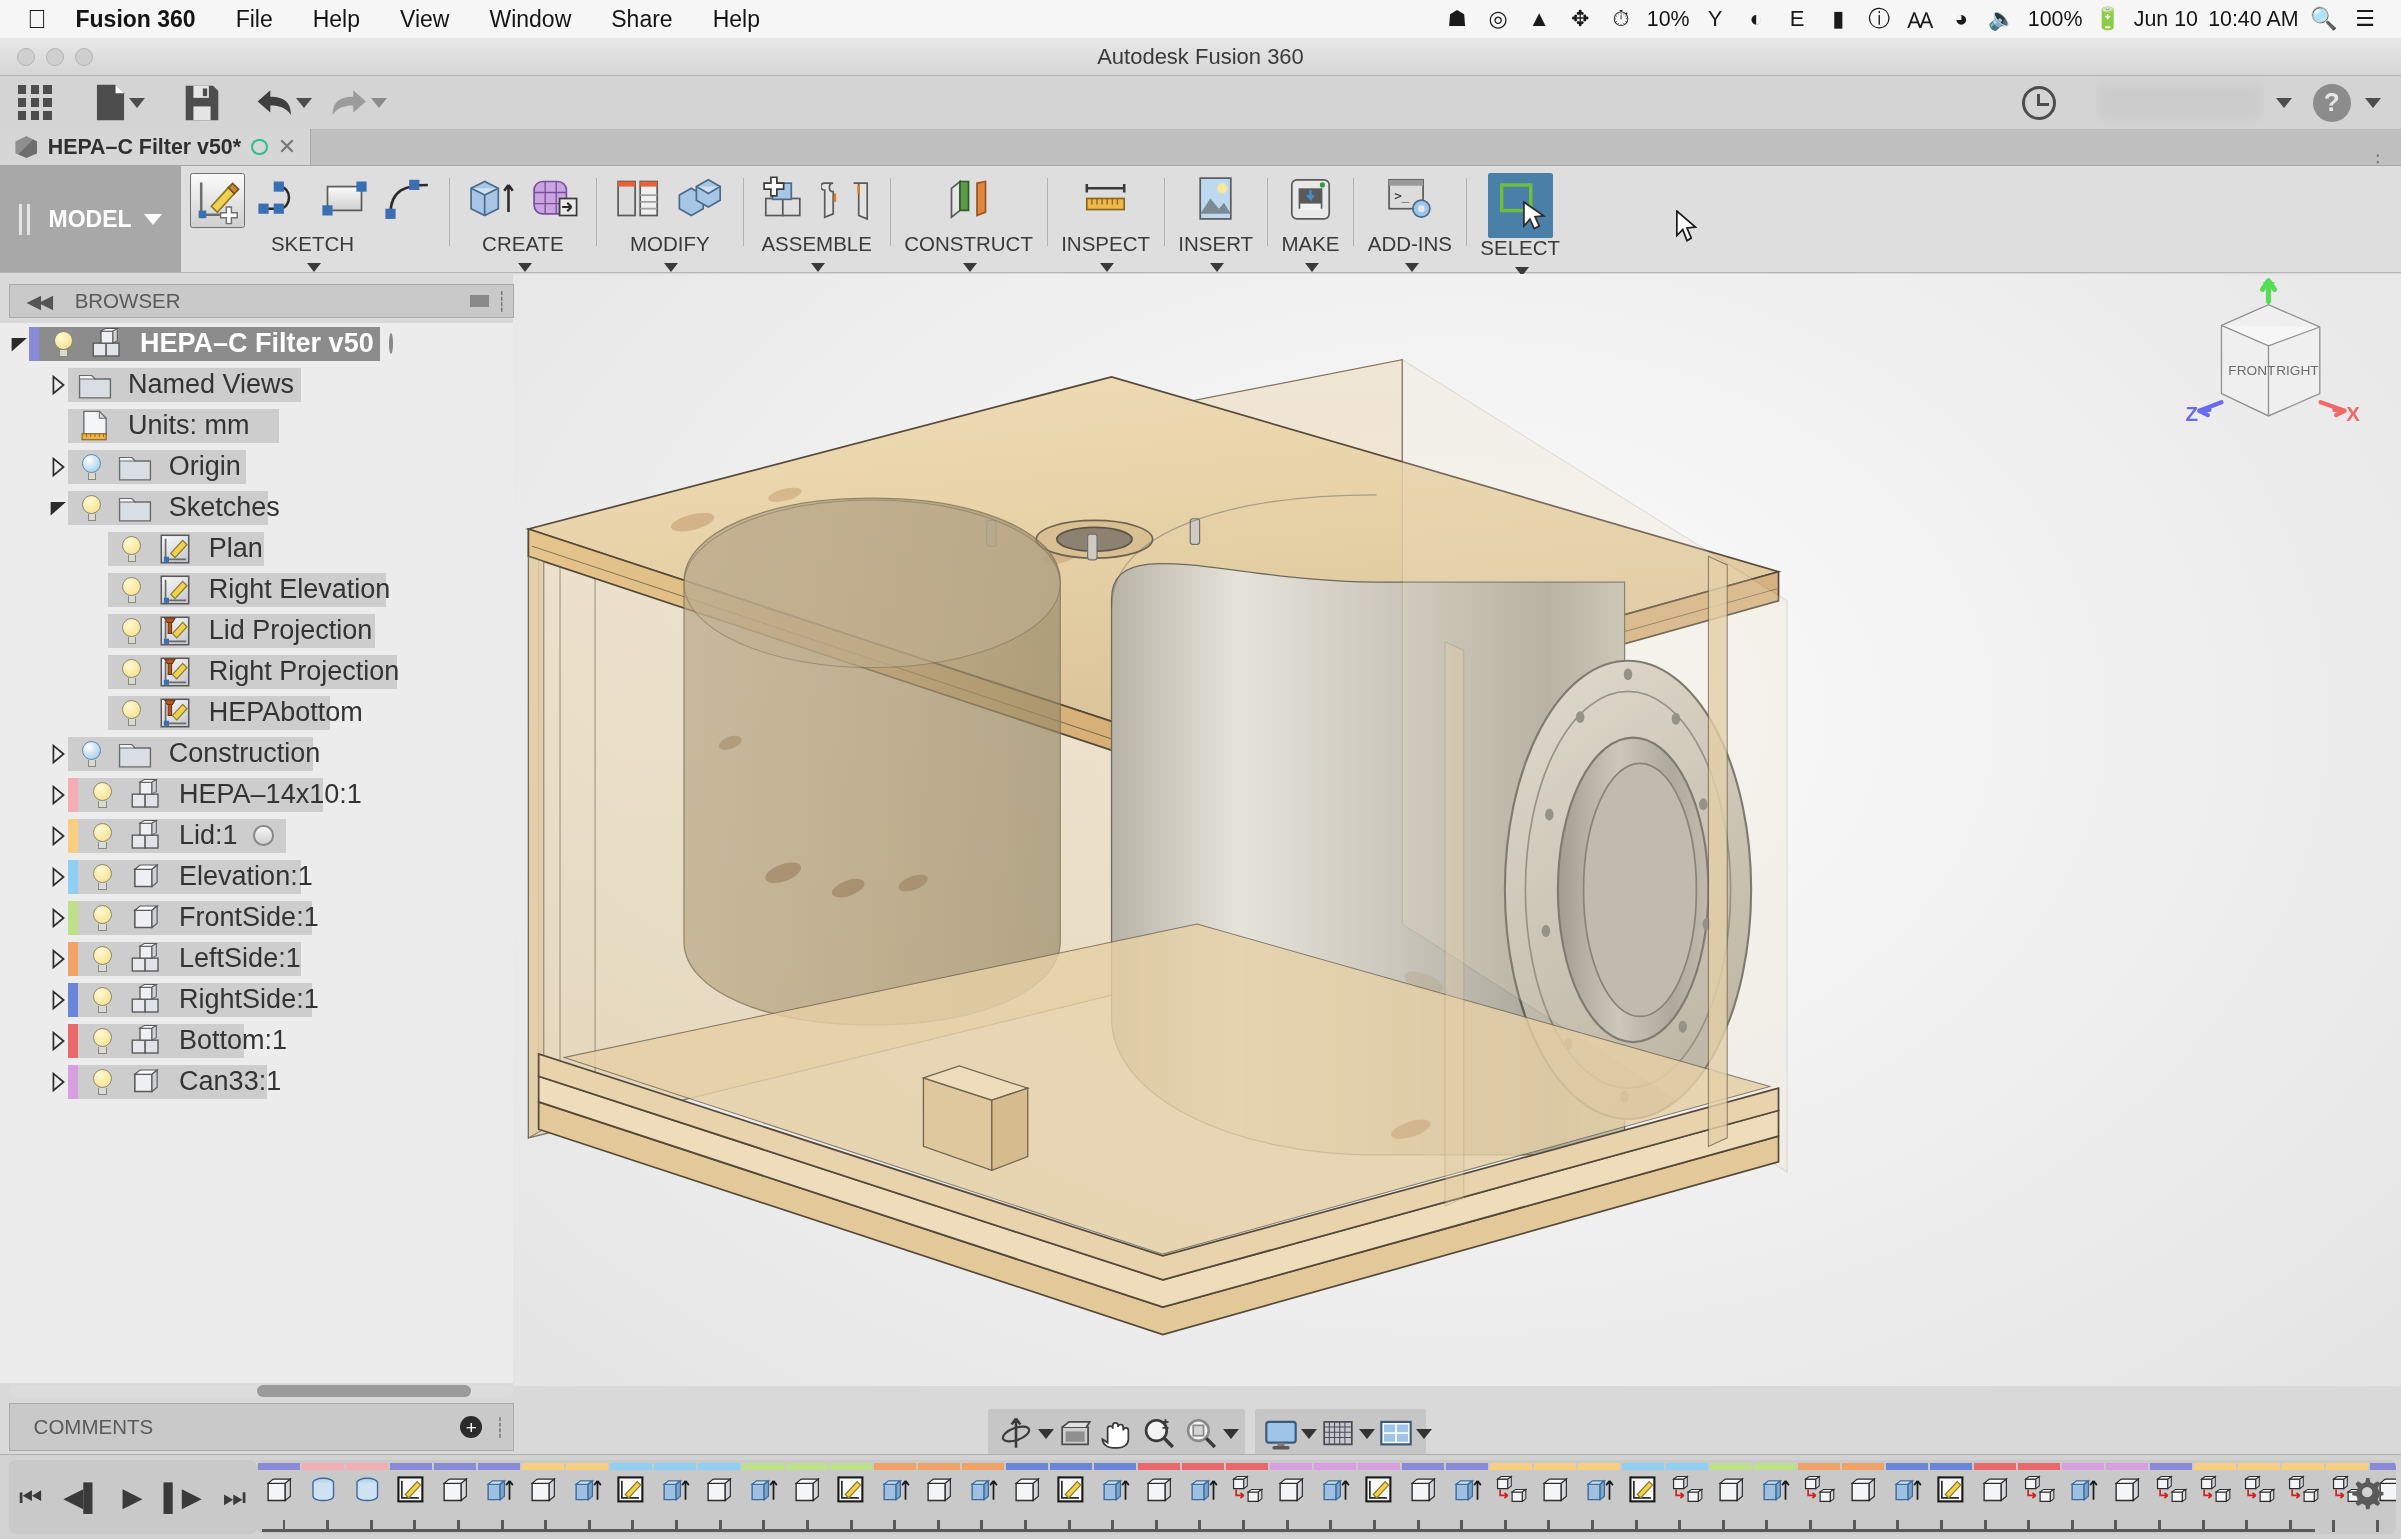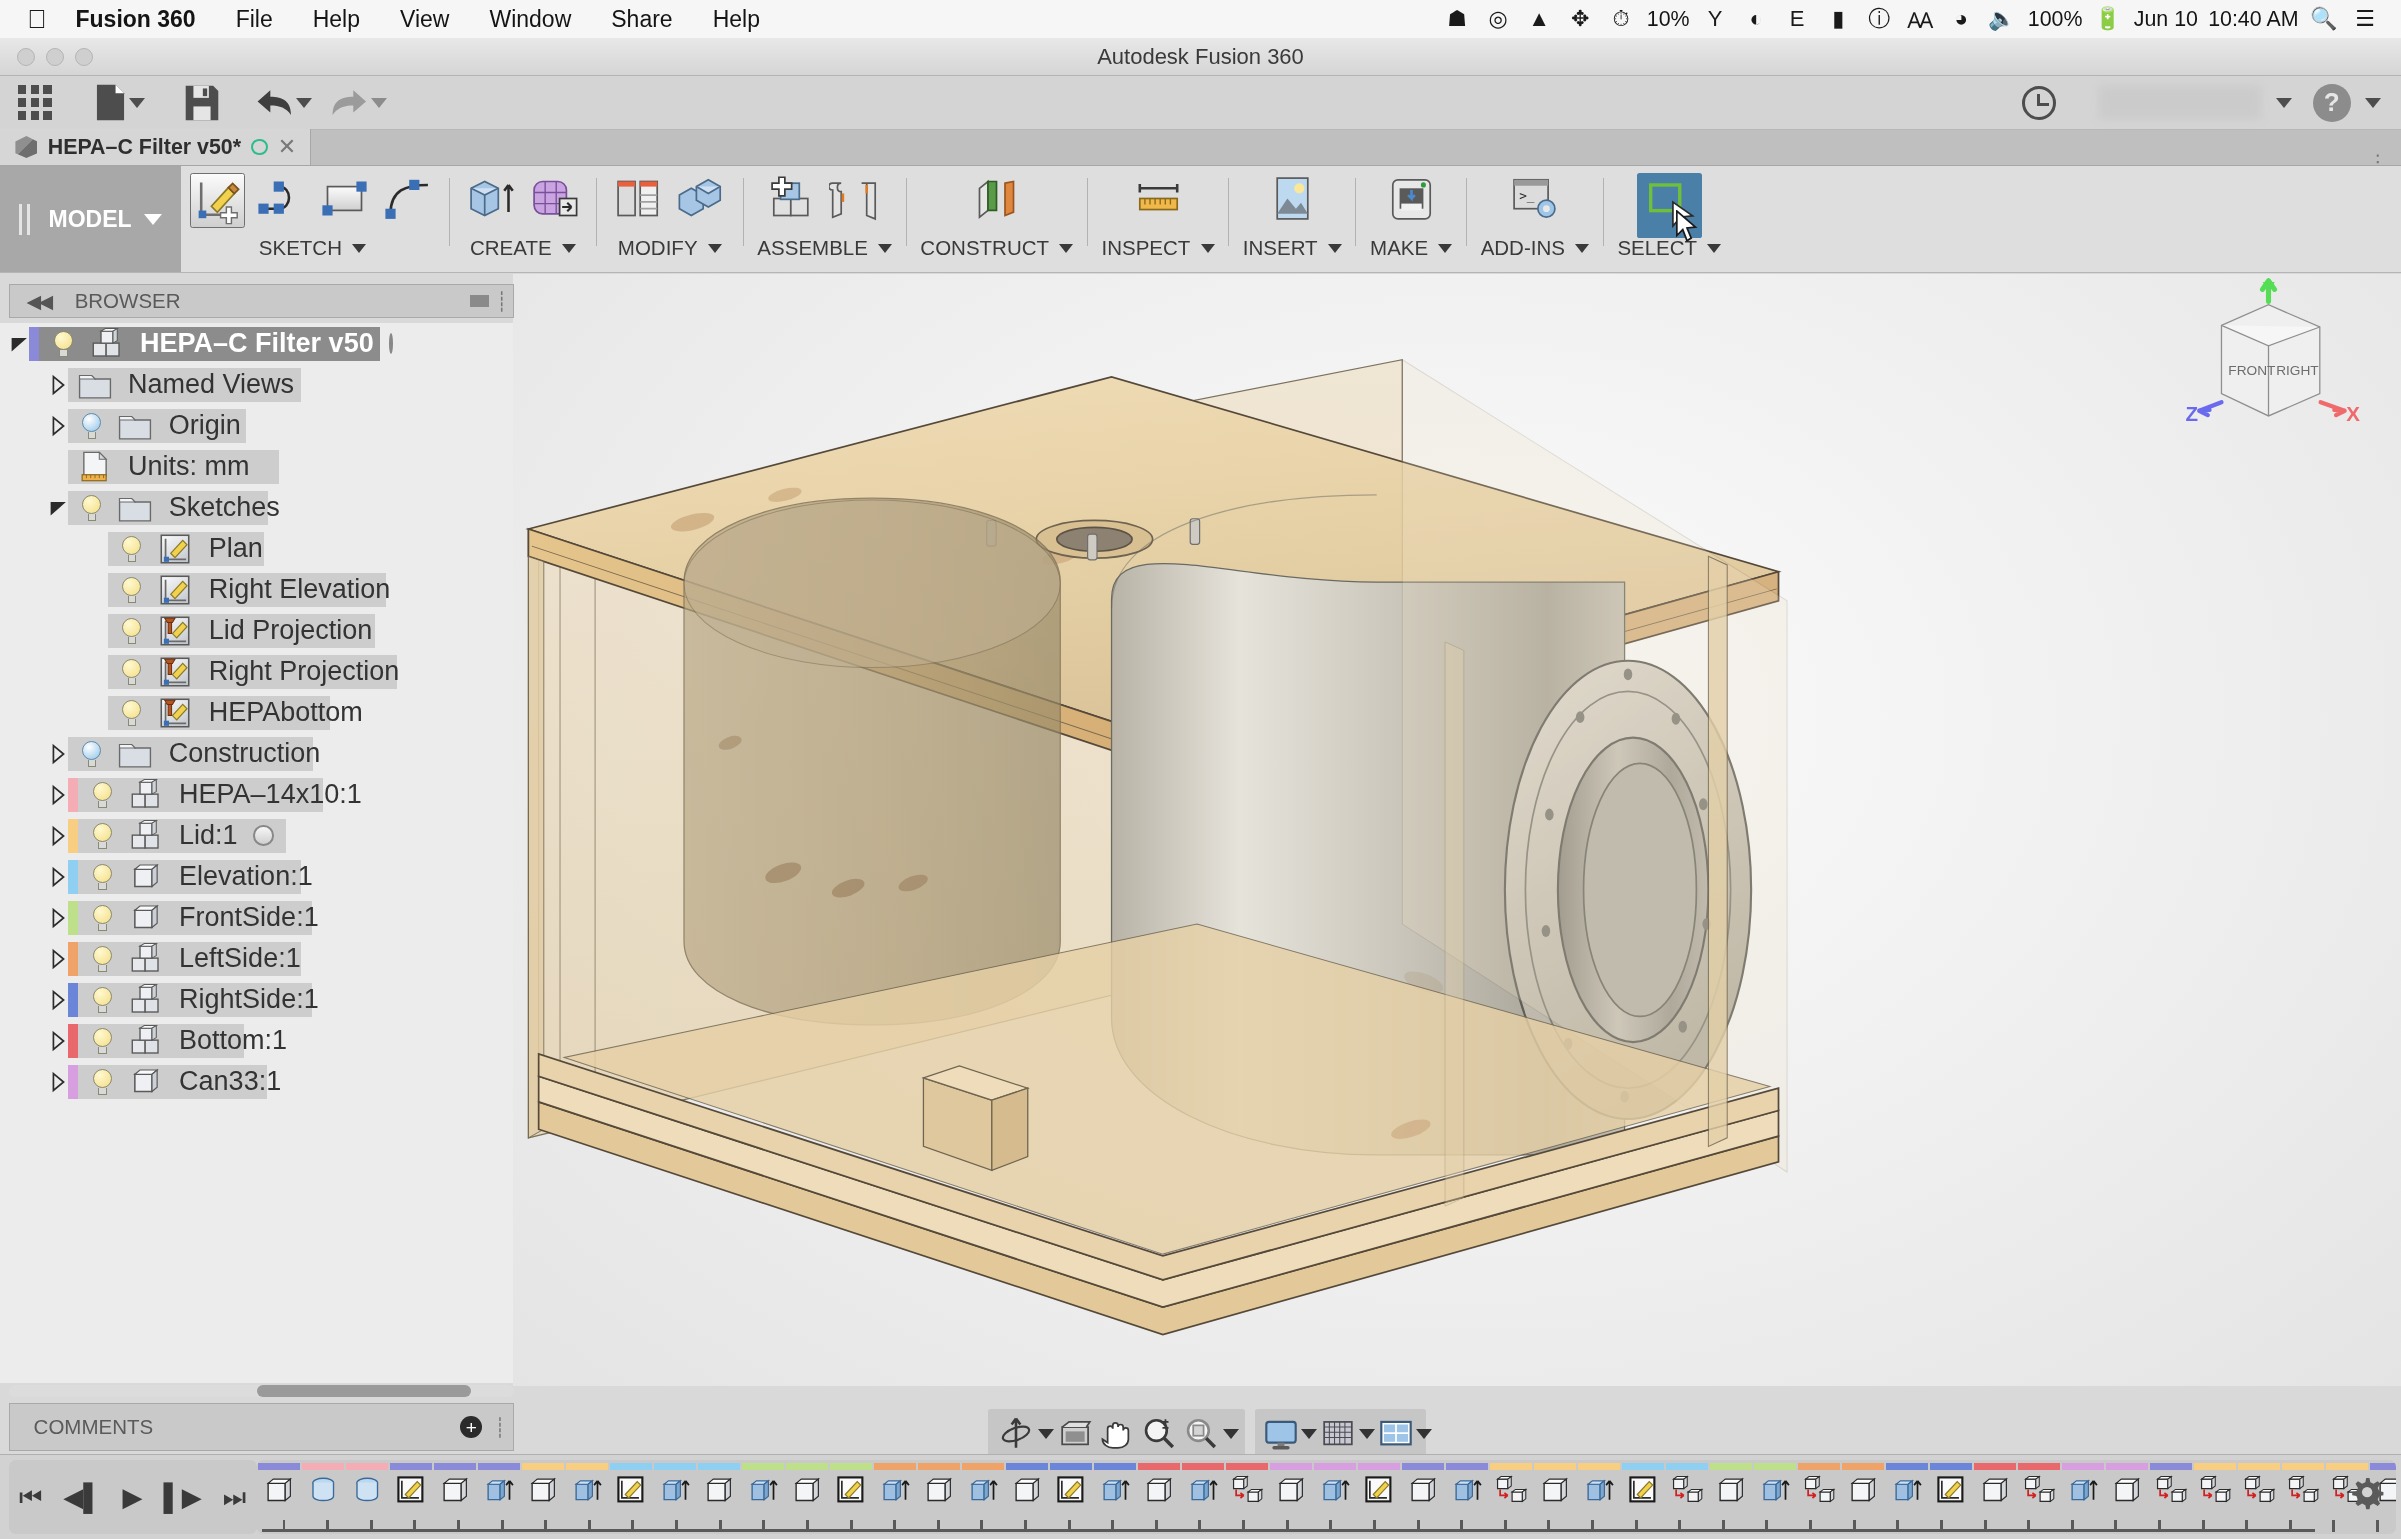--- a/index.html
+++ b/index.html
@@ -72,21 +72,21 @@
   .wsbtn { width:181px; background:#a8a8a8; display:flex; align-items:center;
            justify-content:center; gap:12px; color:#fff; font-weight:bold; font-size:23px; }
   .wsbtn .bars { display:flex; gap:5.1px; margin-right:6.8px;}
   .wsbtn .bars i{width:2.6px;height:31px;background:#e4e4e4;display:block;}
   .wsbtn .wcaret{width:0;height:0;border-left:9.4px solid transparent;border-right:9.4px solid transparent;
                  border-top:11px solid #fff;}
   .rgroup { display:flex; flex-direction:column; align-items:center; justify-content:flex-start;
             padding:6.8px 8.6px 0 8.6px; position:relative; }
   .ricons { display:flex; align-items:flex-start; gap:8.6px; height:62px; }
   .rlabel { font-size:20.5px; color:#3a3a3a; display:flex; align-items:center; gap:6.8px;
-            margin-top:1.7px;}
+            margin-top:1.7px;flex-direction:column;}
   .rlabel .caret{width:0;height:0;border-left:7.7px solid transparent;border-right:7.7px solid transparent;
                  border-top:9.4px solid #3a3a3a;}
   .sep { width:0.9px; background:#b2b2b2; margin:12px 5.1px 26px 5.1px; }
   .ico { width:55px;height:55px; position:relative; }
   .ico-box { border:1.7px solid #707070; background:linear-gradient(#fbfbfb,#cfcfcf);
              border-radius:2.6px; }
   .selbtn { background:#4a7fa8; border-radius:2.6px; }
 
   
   .browser { position:absolute; left:8.6px; top:284px; width:505px; height:34px;
@@ -698,49 +698,49 @@
           <div style="width: 0px; flex: 0 0 auto;"></div>
           <div class="ficon"><svg width="36" height="36" viewBox="0 0 42 42">
               <path d="M3 10 h14 l4 4 h18 v22 h-36z" fill="#d9dde4" stroke="#6a6a6a" stroke-width="1.6"></path>
               <path d="M3 10 h14 l4 4 h-18z" fill="#f2f4f7" stroke="#6a6a6a" stroke-width="1.2"></path>
             </svg></div>
           <div class="tlabel">Named Views</div>
           <div style="flex: 1 1 auto;"></div>
         </div>
       </div>
       <div class="trow">
+        <div style="width: 68px; flex: 0 0 auto; display: flex; justify-content: flex-end; align-items: center;"></div>
+        <div class="hl" style="flex: 0 0 auto; width: 211px;">
+          <div style="width: 0px; flex: 0 0 auto;"></div>
+          <div class="ficon"><svg width="36" height="36" viewBox="0 0 42 42">
+              <path d="M8 4 h18 l8 8 v20 h-26z" fill="#f4f5f7" stroke="#6a6a6a" stroke-width="1.6"></path>
+              <path d="M26 4 v8 h8z" fill="#d6d9de" stroke="#6a6a6a" stroke-width="1.2"></path>
+              <rect x="6" y="30" width="28" height="7" fill="#efb24a" stroke="#8a6a20" stroke-width="1.4"></rect>
+              <path d="M11 30 v4 M16 30 v4 M21 30 v4 M26 30 v4 M31 30 v4" stroke="#8a6a20" stroke-width="1.1"></path>
+            </svg></div>
+          <div class="tlabel">Units: mm</div>
+          <div style="flex: 1 1 auto;"></div>
+        </div>
+      </div>
+      <div class="trow">
         <div style="width: 68px; flex: 0 0 auto; display: flex; justify-content: flex-end; align-items: center;">
           <svg width="19" height="22" viewBox="0 0 22 26">
             <path d="M5 3 L17 13 L5 23 Z" fill="none" stroke="#2b2b2b" stroke-width="2"></path>
           </svg>
         </div>
         <div class="hl" style="flex: 0 0 auto; width: 178px;">
           <div class="bulb blue">
             <div class="b"></div>
             <div class="s"></div>
           </div>
           <div class="ficon"><svg width="36" height="36" viewBox="0 0 42 42">
               <path d="M3 10 h14 l4 4 h18 v22 h-36z" fill="#d9dde4" stroke="#6a6a6a" stroke-width="1.6"></path>
               <path d="M3 10 h14 l4 4 h-18z" fill="#f2f4f7" stroke="#6a6a6a" stroke-width="1.2"></path>
             </svg></div>
           <div class="tlabel">Origin</div>
-          <div style="flex: 1 1 auto;"></div>
-        </div>
-      </div>
-      <div class="trow">
-        <div style="width: 68px; flex: 0 0 auto; display: flex; justify-content: flex-end; align-items: center;"></div>
-        <div class="hl" style="flex: 0 0 auto; width: 211px;">
-          <div style="width: 0px; flex: 0 0 auto;"></div>
-          <div class="ficon"><svg width="36" height="36" viewBox="0 0 42 42">
-              <path d="M8 4 h18 l8 8 v20 h-26z" fill="#f4f5f7" stroke="#6a6a6a" stroke-width="1.6"></path>
-              <path d="M26 4 v8 h8z" fill="#d6d9de" stroke="#6a6a6a" stroke-width="1.2"></path>
-              <rect x="6" y="30" width="28" height="7" fill="#efb24a" stroke="#8a6a20" stroke-width="1.4"></rect>
-              <path d="M11 30 v4 M16 30 v4 M21 30 v4 M26 30 v4 M31 30 v4" stroke="#8a6a20" stroke-width="1.1"></path>
-            </svg></div>
-          <div class="tlabel">Units: mm</div>
           <div style="flex: 1 1 auto;"></div>
         </div>
       </div>
       <div class="trow">
         <div style="width: 68px; flex: 0 0 auto; display: flex; justify-content: flex-end; align-items: center;">
           <svg width="20.5" height="22" viewBox="0 0 24 26">
             <path d="M3 6 L21 6 L3 22 Z" fill="#2b2b2b"></path>
           </svg>
         </div>
         <div class="hl" style="flex: 0 0 auto; width: 200px;">

